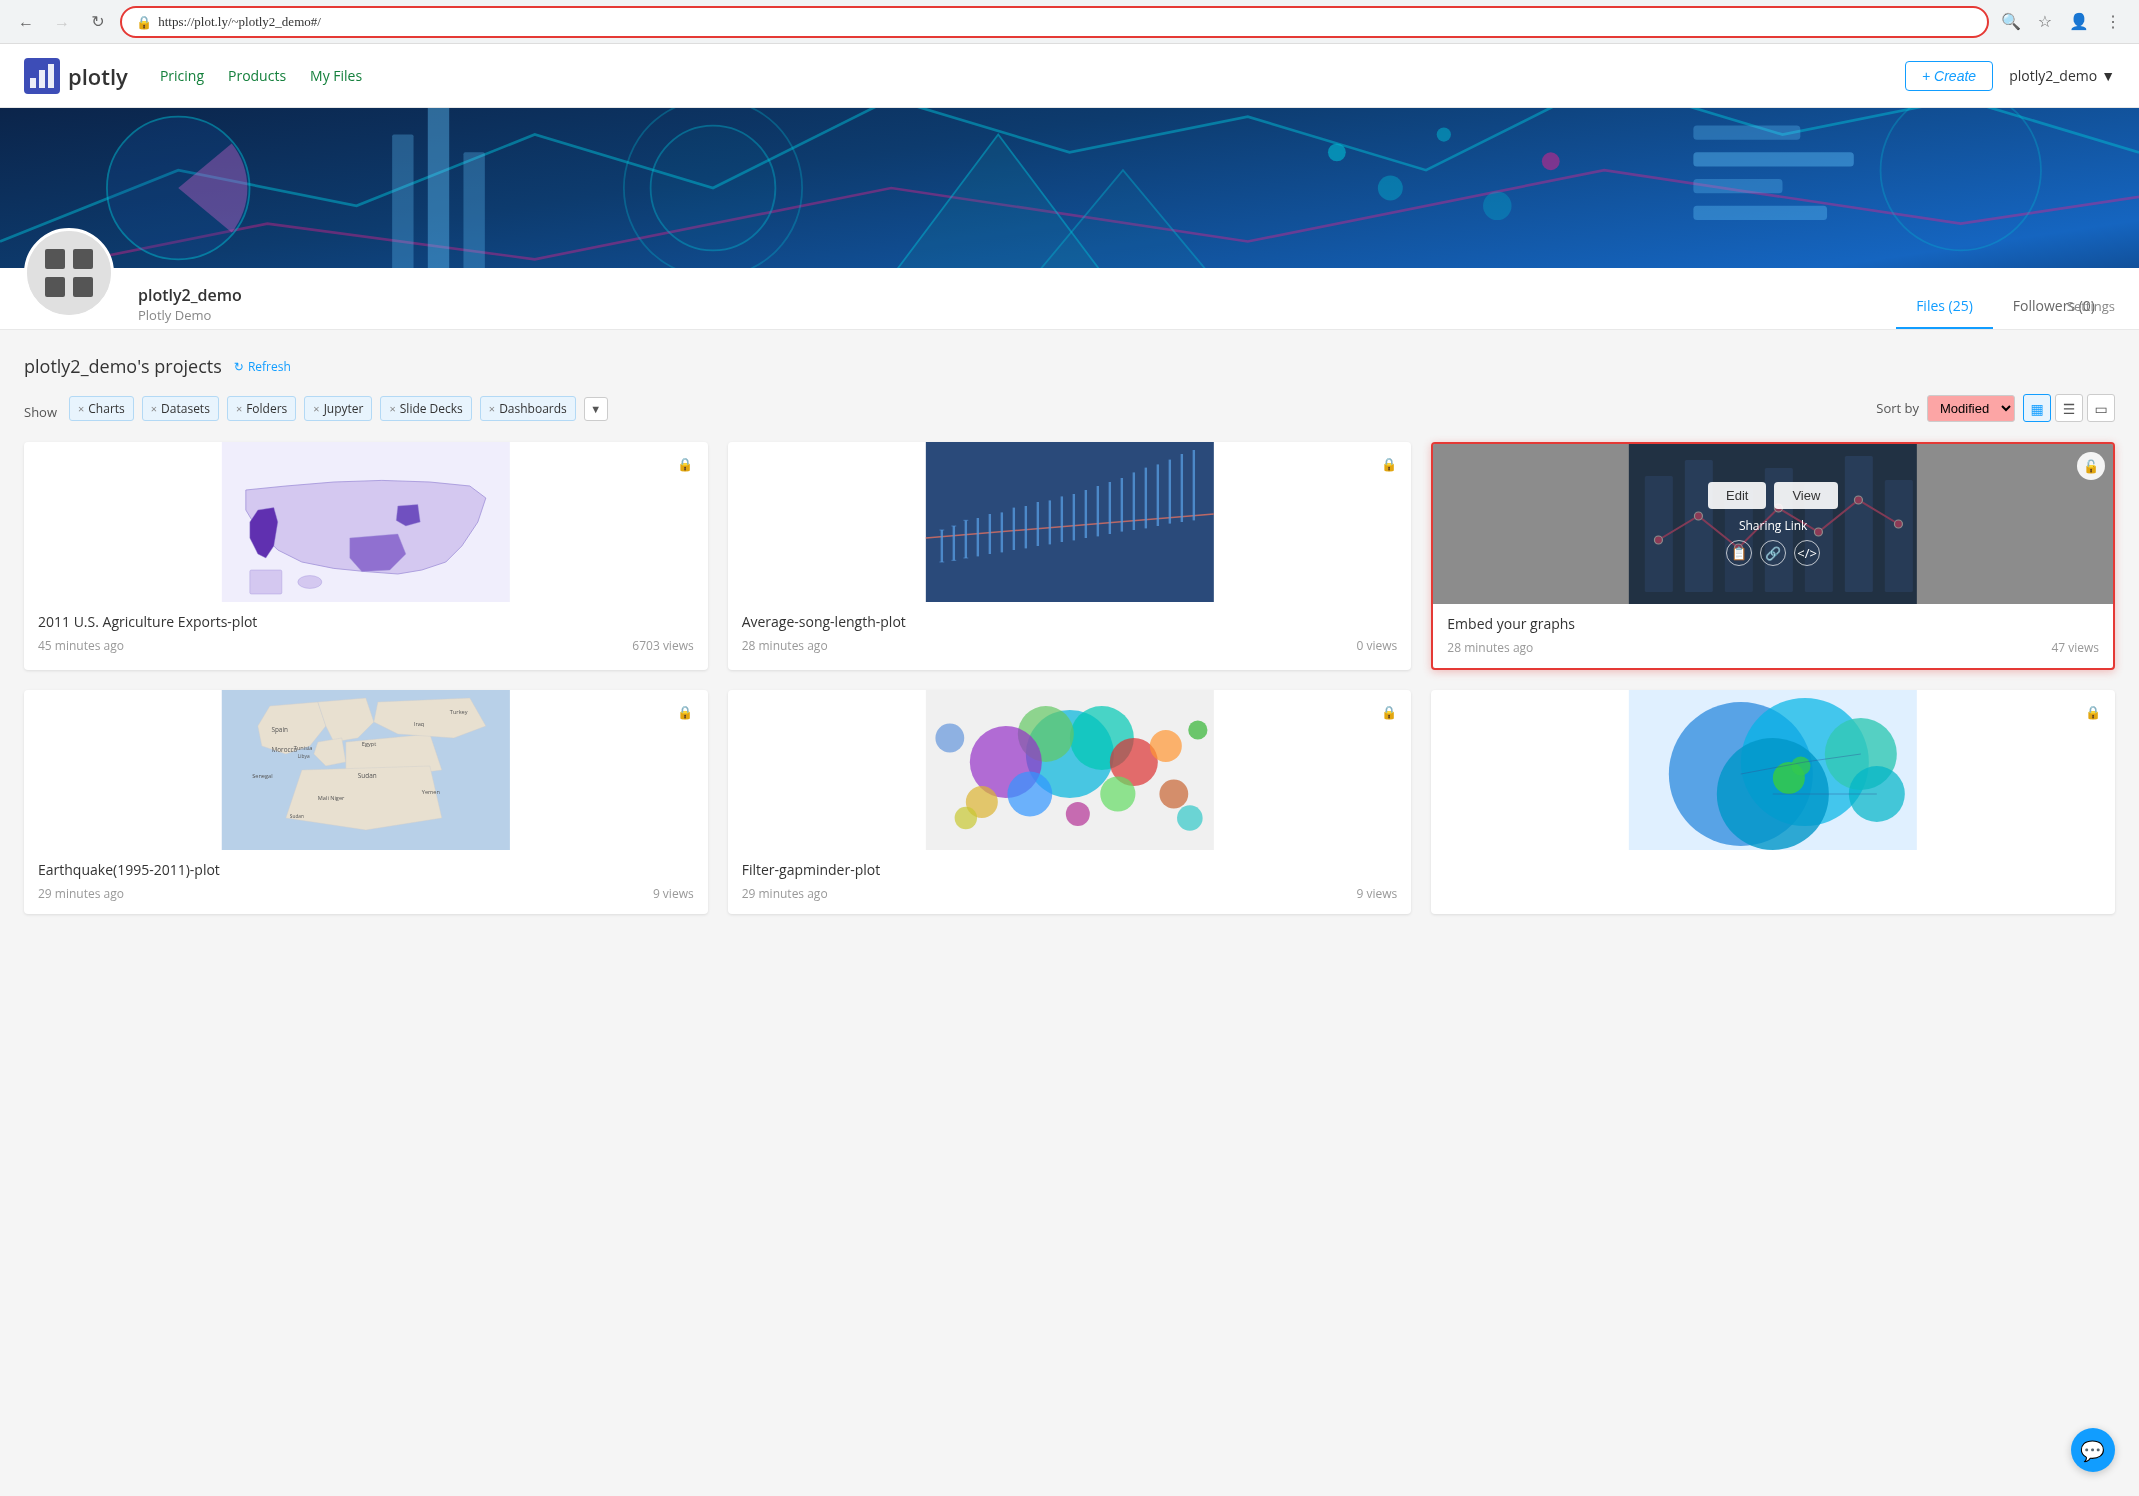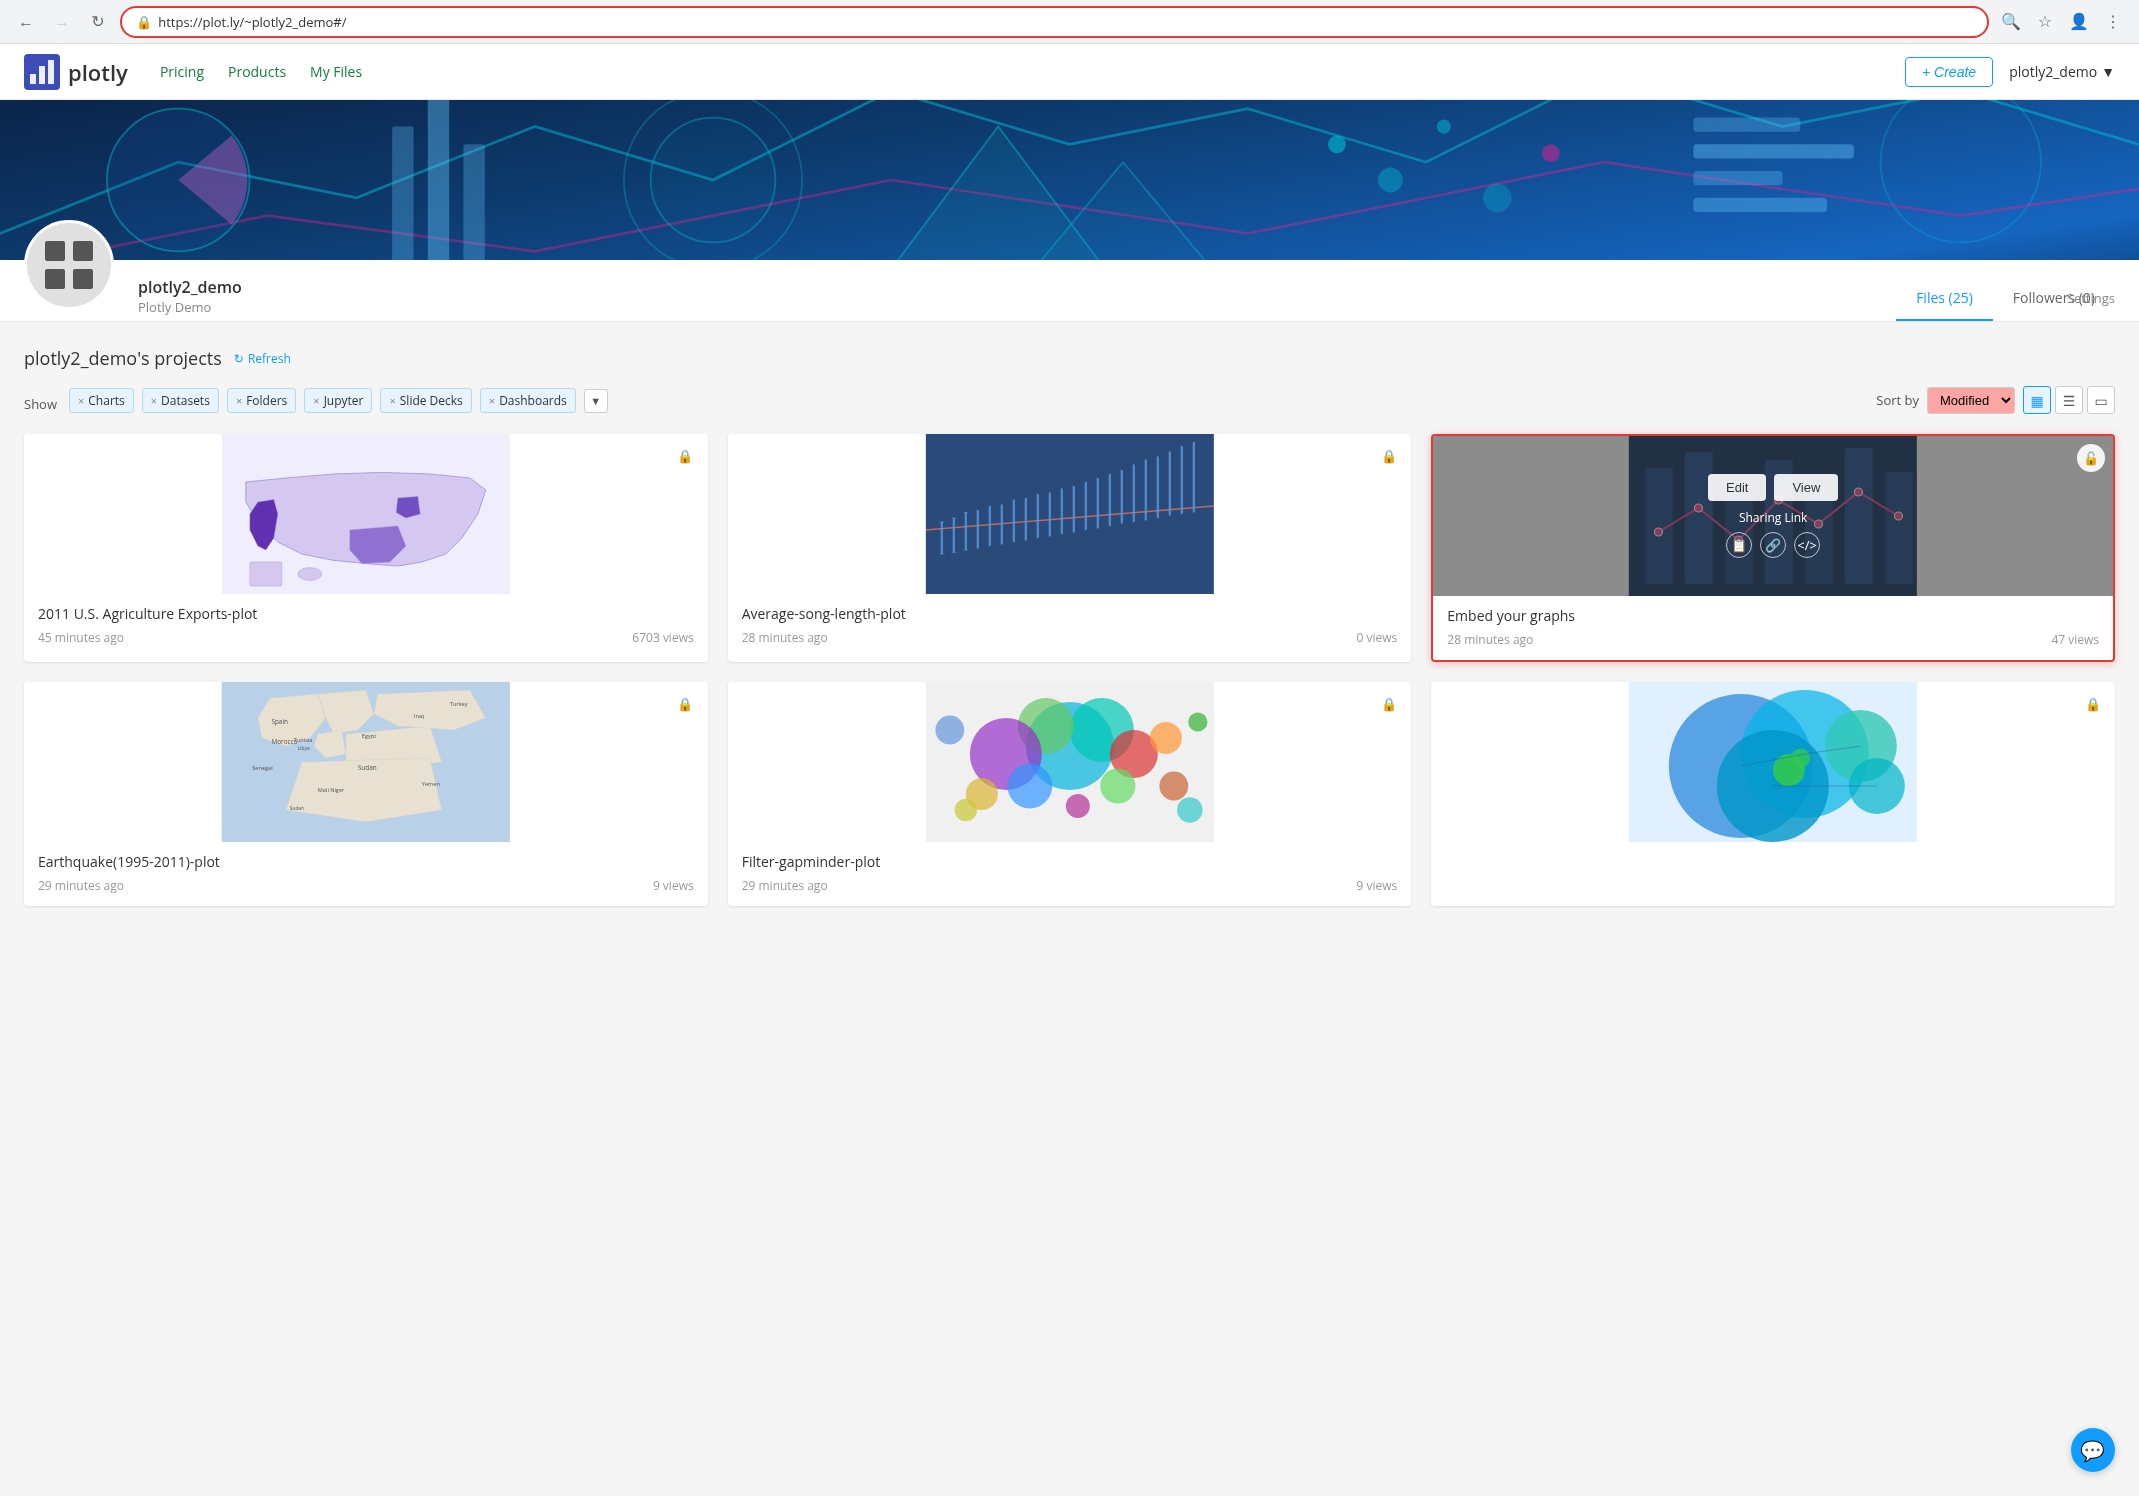--- a/index.html
+++ b/index.html
@@ -34,40 +34,41 @@
       border: 2px solid #e53935;
       border-radius: 20px;
       padding: 4px 14px;
       height: 32px;
     }
     .lock-icon { color: #666; margin-right: 6px; font-size: 13px; }
     .address-bar-text {
       font-size: 13px;
       color: #333;
       flex: 1;
+      font-family: Liberation Serif, serif;
     }
     .browser-actions {
       display: flex; gap: 6px; align-items: center;
     }
     .browser-action-btn {
       width: 28px; height: 28px;
       border-radius: 50%;
       border: none; background: transparent;
       cursor: pointer;
       display: flex; align-items: center; justify-content: center;
       color: #666; font-size: 16px;
     }
 
     
     .navbar {
       background: white;
       display: flex;
       align-items: center;
       padding: 0 24px;
-      height: 56px;
+      height: 64px;
       border-bottom: 1px solid #e8e8e8;
       position: relative;
     }
     .navbar-logo {
       display: flex; align-items: center; gap: 8px;
       margin-right: 32px;
     }
     .logo-icon {
       width: 36px; height: 36px;
       background: #3d4db7;

